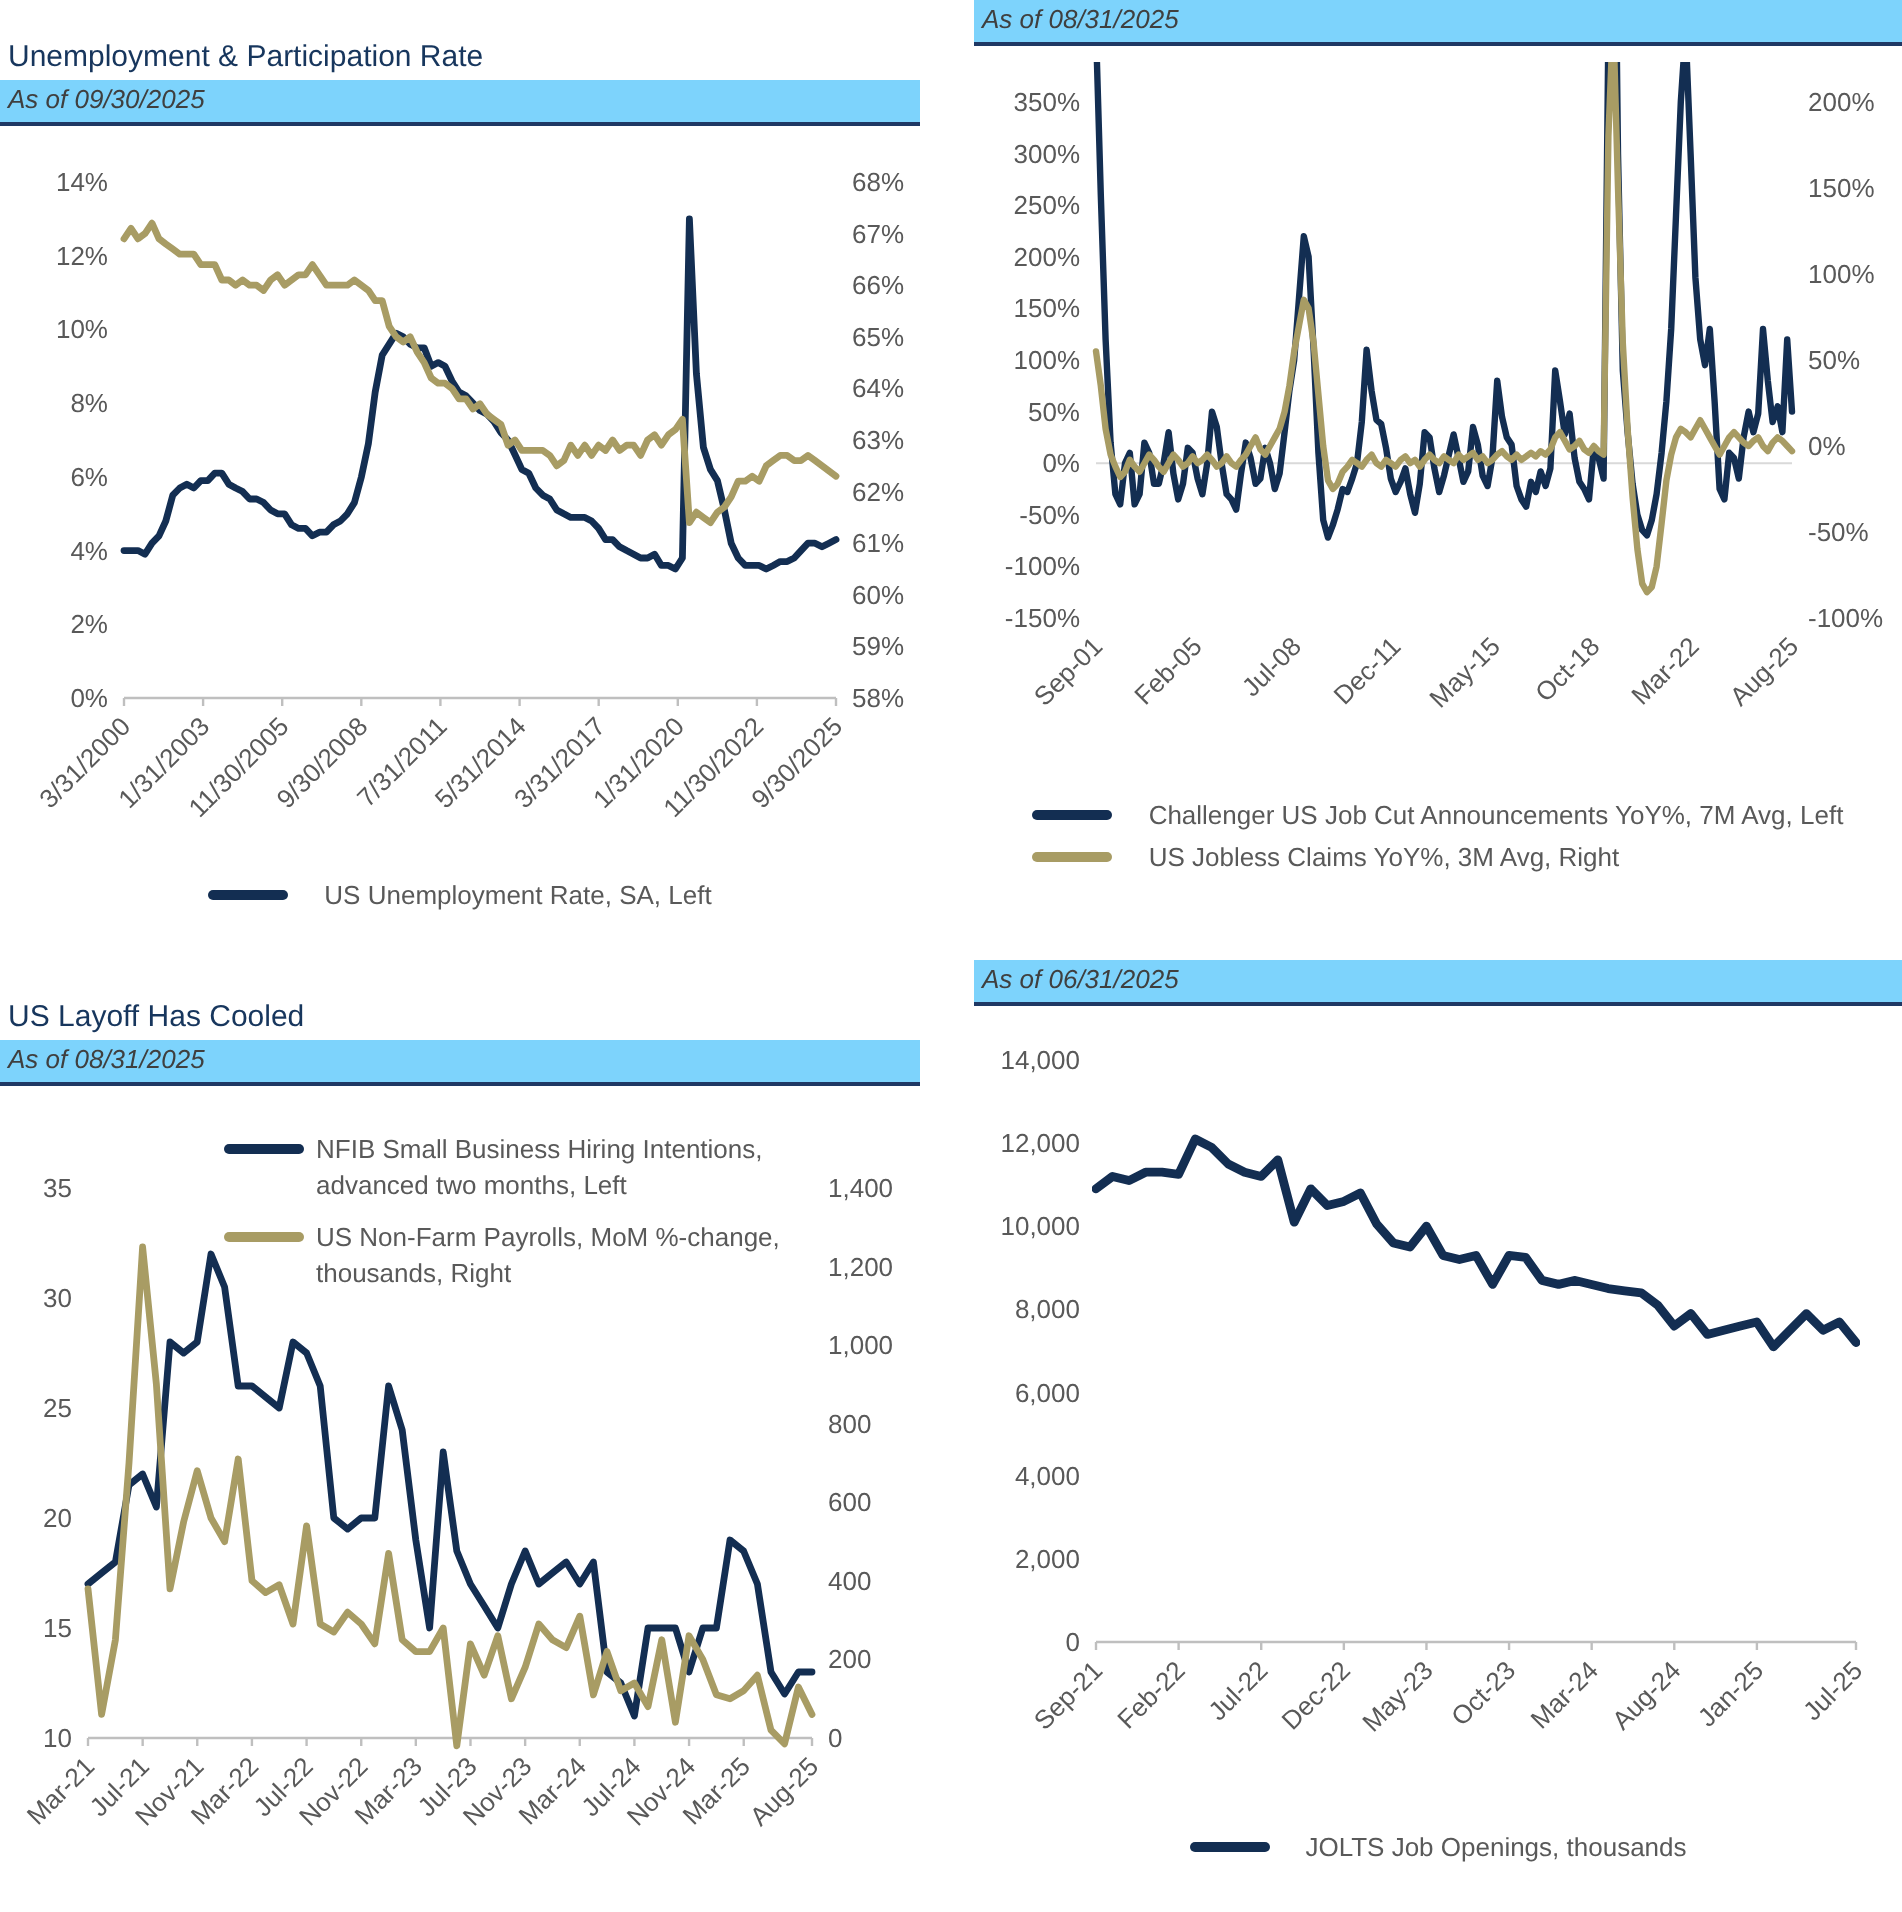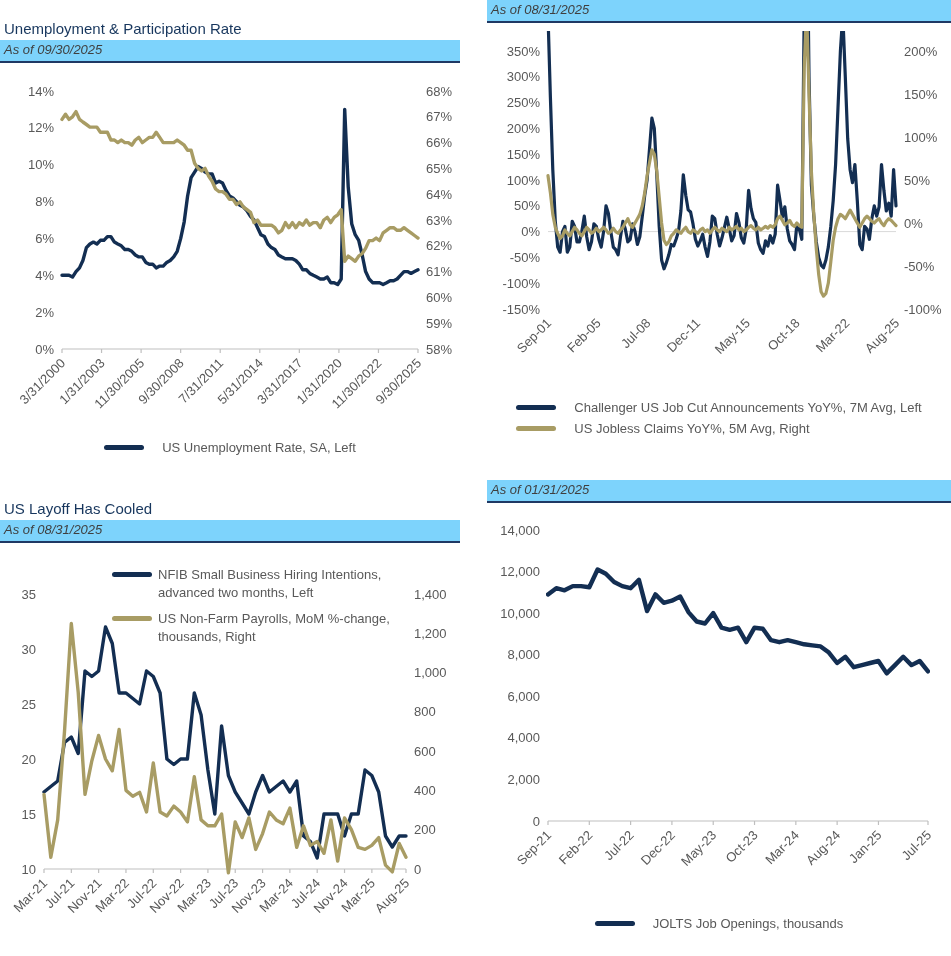--- a/index.html
+++ b/index.html
@@ -118,21 +118,21 @@
         <polyline points="61.0,-8.1 63.4,74.4 65.8,146.7 68.3,198.3 70.7,224.1 73.1,229.2 75.5,208.6 77.9,203.4 80.3,229.2 82.8,224.1 85.2,198.3 87.6,203.4 90.0,218.9 92.4,218.9 94.8,208.6 97.3,193.1 99.7,213.8 102.1,226.7 104.5,218.9 106.9,200.9 109.3,203.4 111.8,216.3 114.2,224.1 116.6,208.6 119.0,182.8 121.4,190.5 123.8,208.6 126.3,224.1 128.7,226.7 131.1,231.8 133.5,213.8 135.9,198.3 138.3,206.0 140.8,218.9 143.2,216.3 145.6,200.9 148.0,208.6 150.4,221.5 152.8,213.8 155.3,193.1 157.7,172.5 160.1,157.0 162.5,126.0 164.9,95.1 167.3,105.4 169.8,151.8 172.2,203.4 174.6,237.0 177.0,245.8 179.4,239.6 181.8,231.8 184.3,221.5 186.7,223.0 189.1,216.3 191.5,208.6 193.9,188.0 196.3,151.8 198.8,172.5 201.2,186.9 203.6,189.0 206.0,200.9 208.4,216.3 210.8,223.0 213.3,217.9 215.7,211.2 218.1,224.1 220.5,233.4 222.9,218.9 225.3,193.1 227.8,195.7 230.2,211.2 232.6,223.0 235.0,214.8 237.4,204.5 239.8,194.2 242.3,206.0 244.7,217.9 247.1,212.7 249.5,190.5 251.9,199.3 254.3,214.8 256.8,220.0 259.2,206.0 261.6,167.3 264.0,185.4 266.4,195.7 268.8,199.3 271.3,220.0 273.7,226.7 276.1,230.3 278.5,217.9 280.9,223.0 283.3,212.7 285.8,220.0 288.2,211.2 290.6,162.2 293.0,177.6 295.4,194.2 297.8,183.8 300.3,206.0 302.7,217.9 305.1,221.5 307.5,226.7 309.9,200.9 312.3,206.0 314.8,216.3 317.2,-8.1 319.6,-152.6 322.0,53.8 324.4,162.2 326.8,193.1 329.3,218.9 331.7,234.4 334.1,242.1 336.5,244.7 338.9,237.0 341.3,224.1 343.8,203.4 346.2,177.6 348.6,141.5 351.0,84.8 353.4,28.0 355.8,-8.1 358.3,53.8 360.7,115.7 363.1,146.7 365.5,159.6 367.9,141.5 370.3,177.6 372.8,221.5 375.2,226.7 377.6,203.4 380.0,206.0 382.4,216.3 384.8,195.7 387.3,182.8 389.7,193.1 392.1,183.8 394.5,141.5 396.9,167.3 399.3,188.0 401.8,180.2 404.2,193.1 406.6,146.7 409.0,182.8" fill="none" stroke="#132E52" stroke-width="3.2" stroke-linejoin="round" stroke-linecap="round" clip-path="url(#cp1)"></polyline>
         <polyline points="61.0,152.7 63.4,169.9 65.8,191.4 68.3,204.3 70.7,210.3 73.1,215.5 75.5,212.9 77.9,206.9 80.3,210.3 82.8,212.9 85.2,208.6 87.6,204.3 90.0,206.9 92.4,210.3 94.8,212.9 97.3,208.6 99.7,204.3 102.1,206.9 104.5,210.3 106.9,208.6 109.3,205.2 111.8,208.6 114.2,206.9 116.6,204.3 119.0,206.9 121.4,210.3 123.8,208.6 126.3,205.2 128.7,208.6 131.1,210.3 133.5,206.9 135.9,204.3 138.3,200.0 140.8,195.7 143.2,201.7 145.6,204.3 148.0,200.0 150.4,195.7 152.8,191.4 155.3,182.8 157.7,169.9 160.1,152.7 162.5,139.8 164.9,126.9 167.3,131.2 169.8,148.4 172.2,174.2 174.6,200.0 177.0,217.2 179.4,221.5 181.8,218.9 184.3,212.9 186.7,210.3 189.1,206.9 191.5,208.6 193.9,210.3 196.3,206.9 198.8,204.3 201.2,208.6 203.6,210.3 206.0,206.9 208.4,208.6 210.8,210.3 213.3,206.9 215.7,205.2 218.1,208.6 220.5,206.9 222.9,210.3 225.3,206.9 227.8,204.3 230.2,206.9 232.6,208.6 235.0,205.2 237.4,206.9 239.8,208.6 242.3,204.3 244.7,206.9 247.1,205.2 249.5,203.4 251.9,206.9 254.3,205.2 256.8,208.6 259.2,206.9 261.6,204.3 264.0,202.6 266.4,205.2 268.8,206.9 271.3,204.3 273.7,206.9 276.1,205.2 278.5,203.4 280.9,205.2 283.3,202.6 285.8,204.3 288.2,201.7 290.6,195.7 293.0,193.1 295.4,197.4 297.8,201.7 300.3,200.0 302.7,197.4 305.1,201.7 307.5,203.4 309.9,200.0 312.3,202.6 314.8,204.3 317.2,45.2 319.6,-15.0 322.0,71.0 324.4,148.4 326.8,191.4 329.3,225.8 331.7,251.6 334.1,268.8 336.5,273.1 338.9,270.5 341.3,260.2 343.8,238.7 346.2,217.2 348.6,204.3 351.0,195.7 353.4,191.4 355.8,193.1 358.3,195.7 360.7,191.4 363.1,187.1 365.5,191.4 367.9,195.7 370.3,200.0 372.8,204.3 375.2,200.0 377.6,195.7 380.0,193.1 382.4,195.7 384.8,198.3 387.3,200.0 389.7,197.4 392.1,195.7 394.5,200.0 396.9,202.6 399.3,198.3 401.8,195.7 404.2,197.4 406.6,200.0 409.0,202.6" fill="none" stroke="#A89C64" stroke-width="3.2" stroke-linejoin="round" stroke-linecap="round" clip-path="url(#cp1)"></polyline>
       </svg>
     <div class="legend" id="l1">
         <div class="lrow">
           <span class="sw" style="background: rgb(19, 46, 82);"></span>
           <span>Challenger US Job Cut Announcements YoY%, 7M Avg, Left</span>
         </div>
         <div class="lrow">
           <span class="sw" style="background: rgb(168, 156, 100);"></span>
-          <span>US Jobless Claims YoY%, 5M Avg, Right</span>
+          <span>US Jobless Claims YoY%, 3M Avg, Right</span>
         </div>
       </div>
   </section>
 
   <section class="panel">
     <div class="ptitle">US Layoff Has Cooled</div>
     <div class="psub">As of 08/31/2025</div>
     <svg id="c2" width="460" height="392" viewBox="0 0 460 392">
         <defs>
           <clipPath id="cp2">
@@ -187,21 +187,21 @@
         <rect x="112" y="29" width="40" height="5" rx="2.5" fill="#132E52"></rect>
         <text x="158" y="36" font-size="13" fill="#595959">NFIB Small Business Hiring Intentions,</text>
         <text x="158" y="54" font-size="13" fill="#595959">advanced two months, Left</text>
         <rect x="112" y="73" width="40" height="5" rx="2.5" fill="#A89C64"></rect>
         <text x="158" y="80" font-size="13" fill="#595959">US Non-Farm Payrolls, MoM %-change,</text>
         <text x="158" y="98" font-size="13" fill="#595959">thousands, Right</text>
       </svg>
   </section>
 
   <section class="panel">
-    <div class="psub">As of 01/31/2025</div>
+    <div class="psub">As of 06/31/2025</div>
     <svg id="c3" width="464" height="378" viewBox="0 0 464 378">
         <defs>
           <clipPath id="cp3">
             <rect x="59" y="21" width="384" height="301"></rect>
           </clipPath>
         </defs>
         <text x="53" y="31.5" text-anchor="end" font-size="13" fill="#595959">14,000</text>
         <text x="53" y="73.07142857142857" text-anchor="end" font-size="13" fill="#595959">12,000</text>
         <text x="53" y="114.64285714285714" text-anchor="end" font-size="13" fill="#595959">10,000</text>
         <text x="53" y="156.21428571428572" text-anchor="end" font-size="13" fill="#595959">8,000</text>

